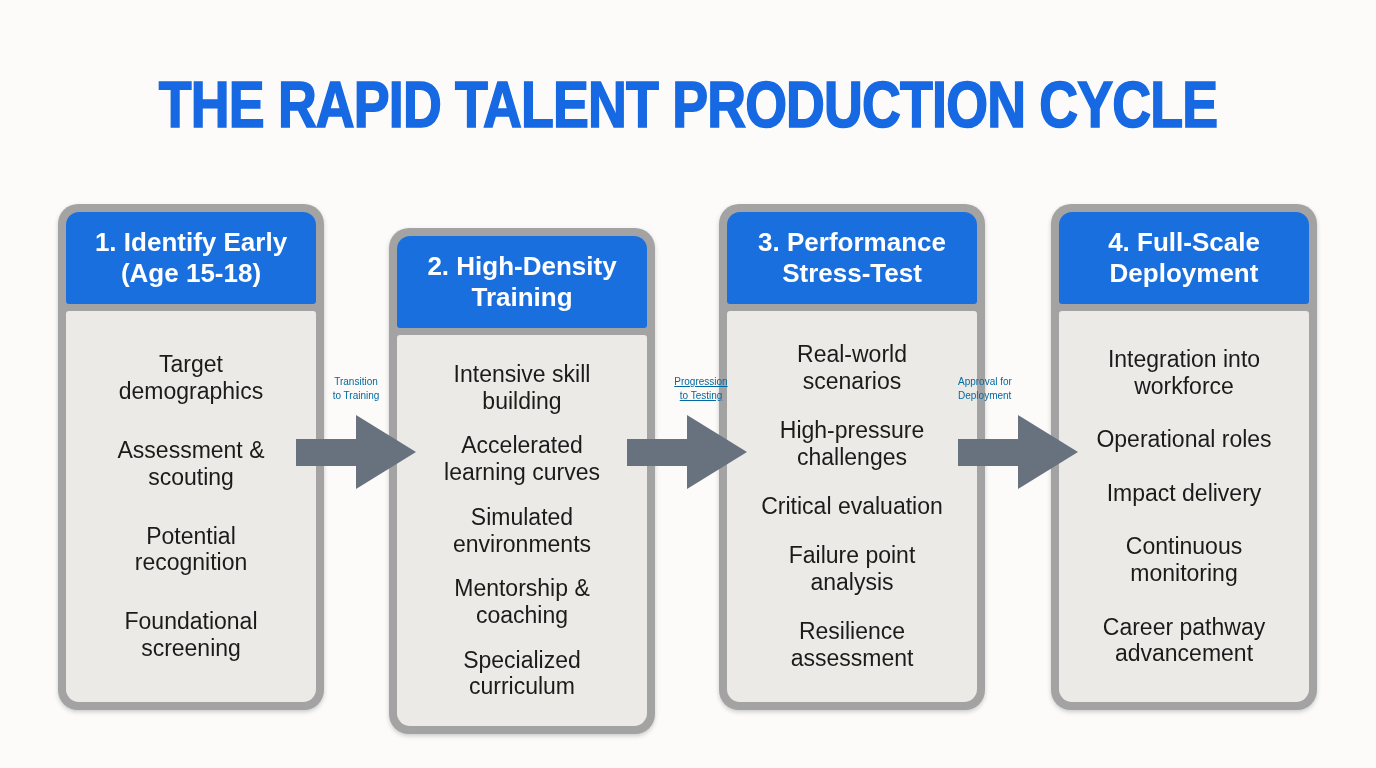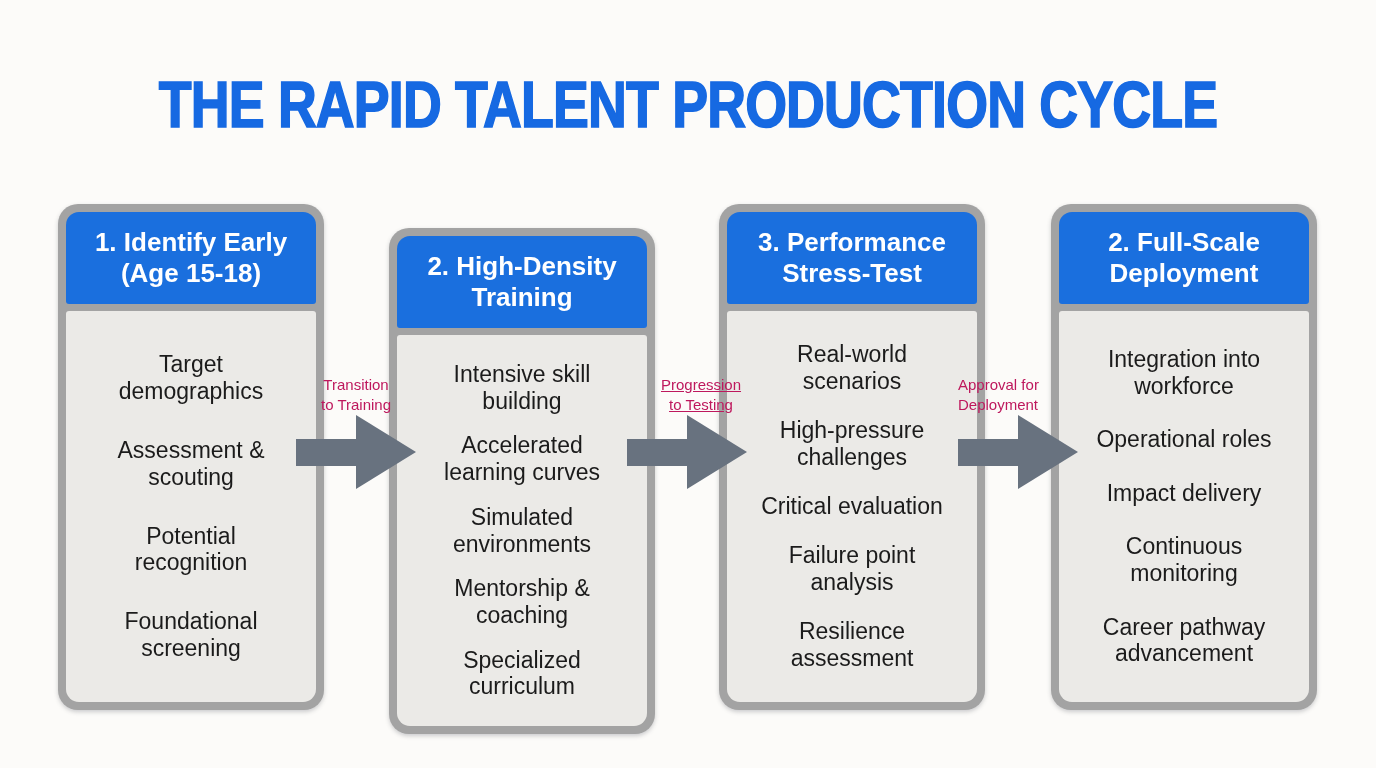--- a/index.html
+++ b/index.html
@@ -105,23 +105,23 @@
     border-bottom: 37px solid transparent;
   }
   .arrow-1 { left: 296px; }
   .arrow-2 { left: 627px; }
   .arrow-3 { left: 958px; }
 
   .arrow-label {
     position: absolute;
     top: 375px;
     width: 120px;
-    font-size: 15px;
+    font-size: 10px;
     line-height: 1.35;
-    color: #be185d;
+    color: #0369a1;
     text-align: center;
     white-space: pre-line;
     z-index: 6;
   }
   .arrow-label-1 { left: 296px; }
   .arrow-label-2 { left: 641px; text-decoration: underline; }
   .arrow-label-3 { left: 958px; width: 100px; text-align: left; }
 </style>
 </head>
 <body>
@@ -172,21 +172,21 @@
 challenges</div>
       <div class="stage-item">Critical evaluation</div>
       <div class="stage-item">Failure point
 analysis</div>
       <div class="stage-item">Resilience
 assessment</div>
     </div>
   </div>
 
   <div class="card card-4">
-    <div class="card-header">2. Full-Scale
+    <div class="card-header">4. Full-Scale
 Deployment</div>
     <div class="card-body">
       <div class="stage-item">Integration into
 workforce</div>
       <div class="stage-item">Operational roles</div>
       <div class="stage-item">Impact delivery</div>
       <div class="stage-item">Continuous
 monitoring</div>
       <div class="stage-item">Career pathway
 advancement</div>

